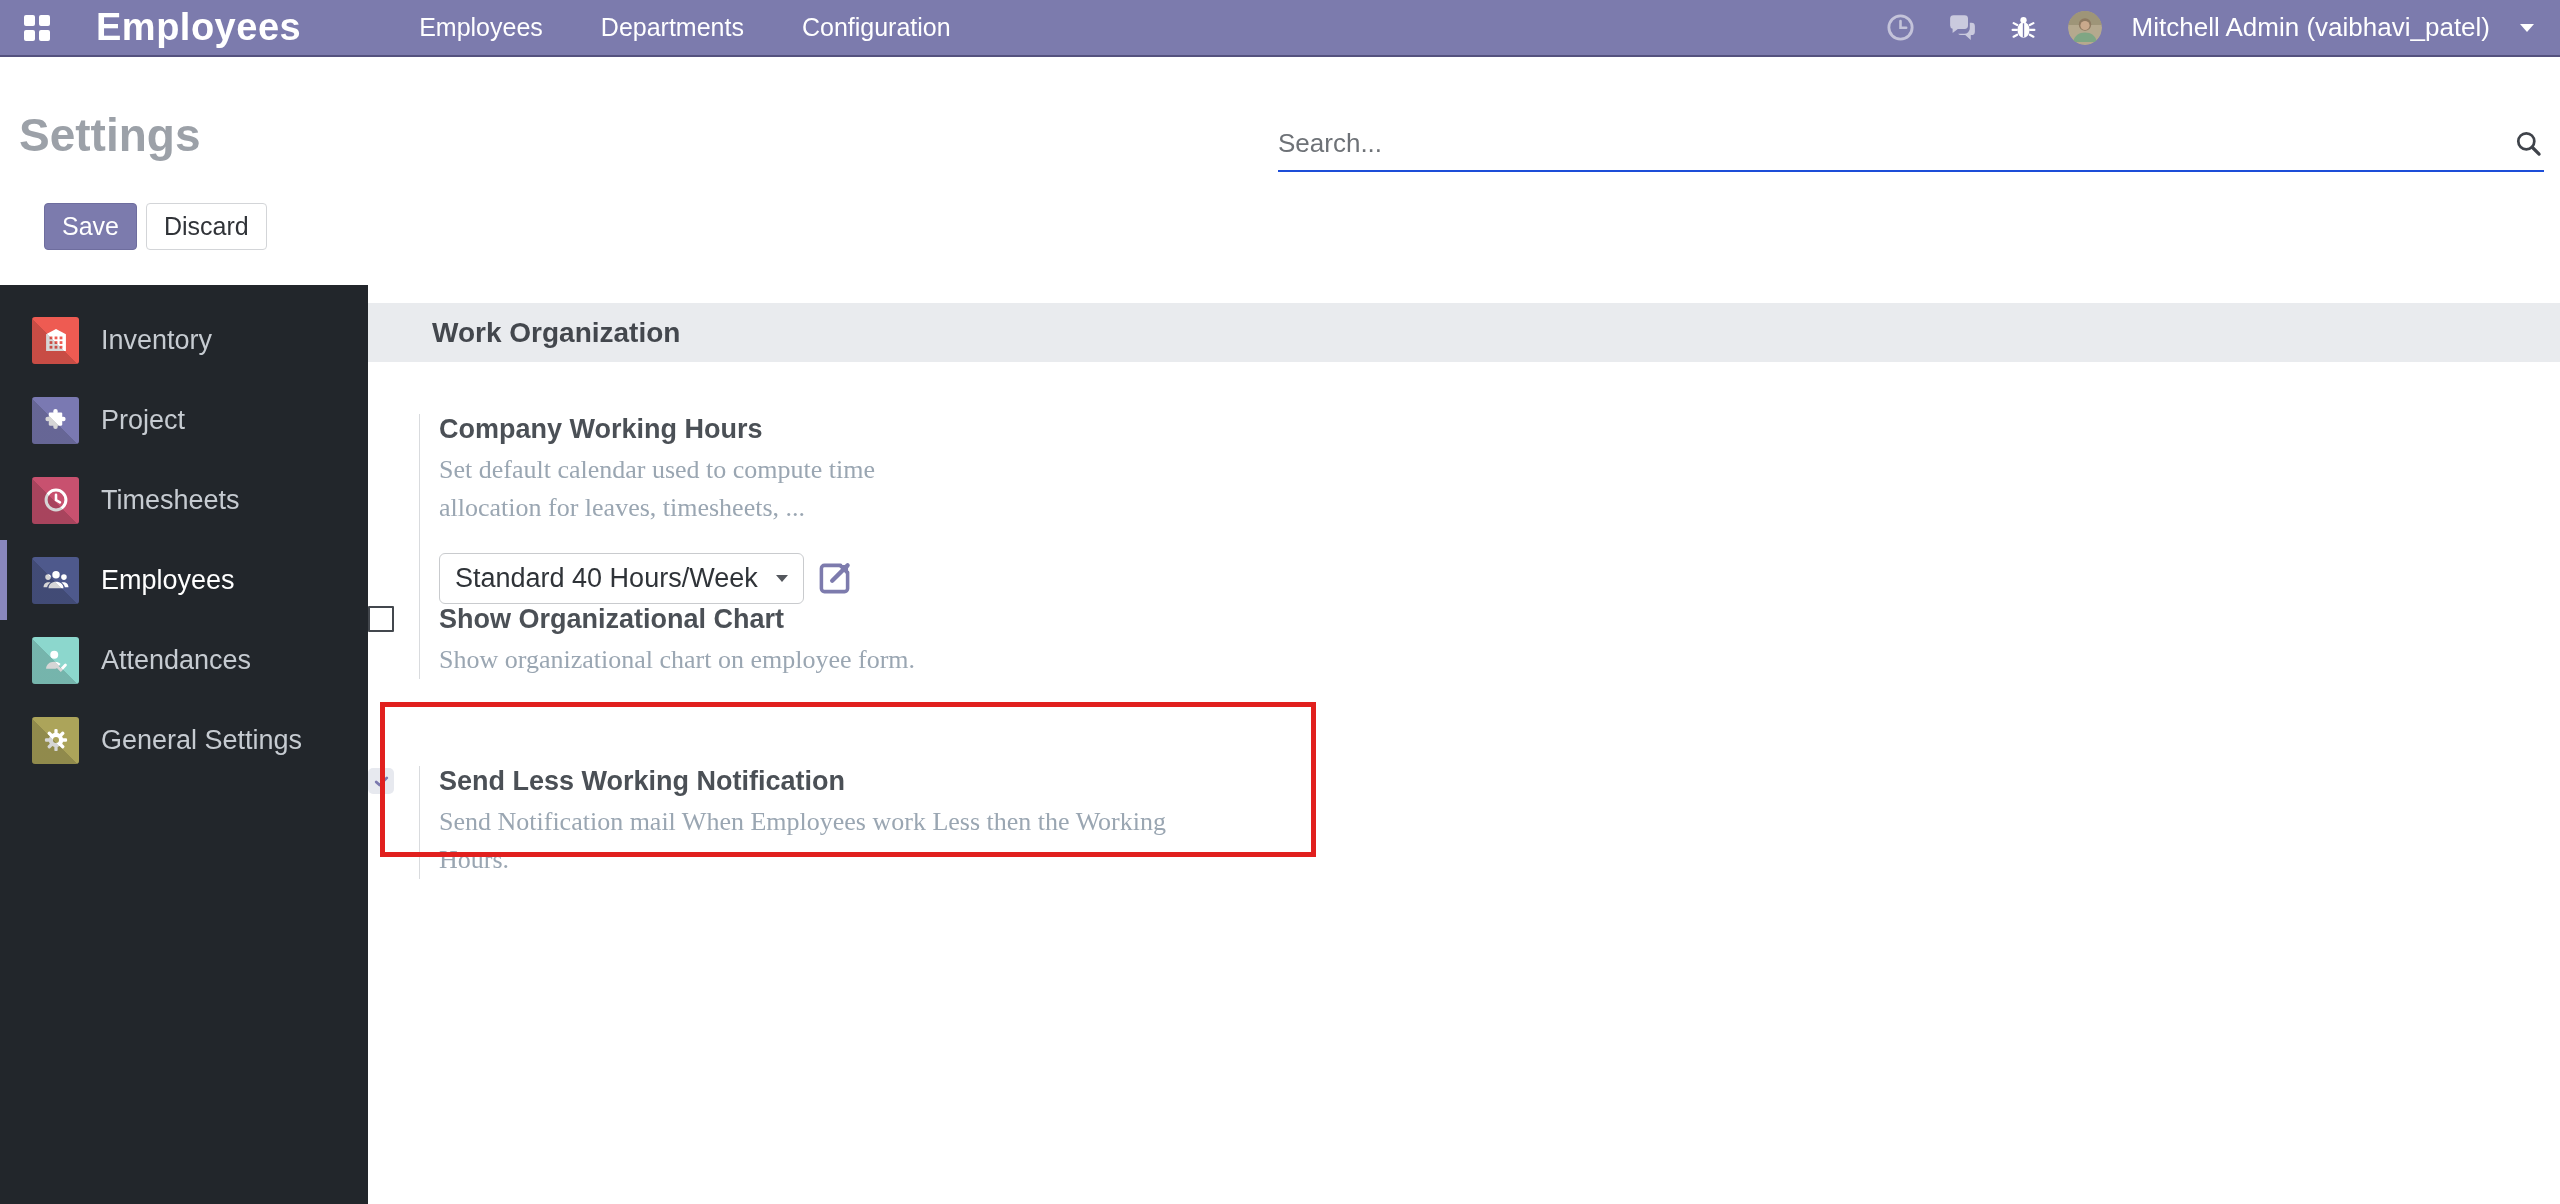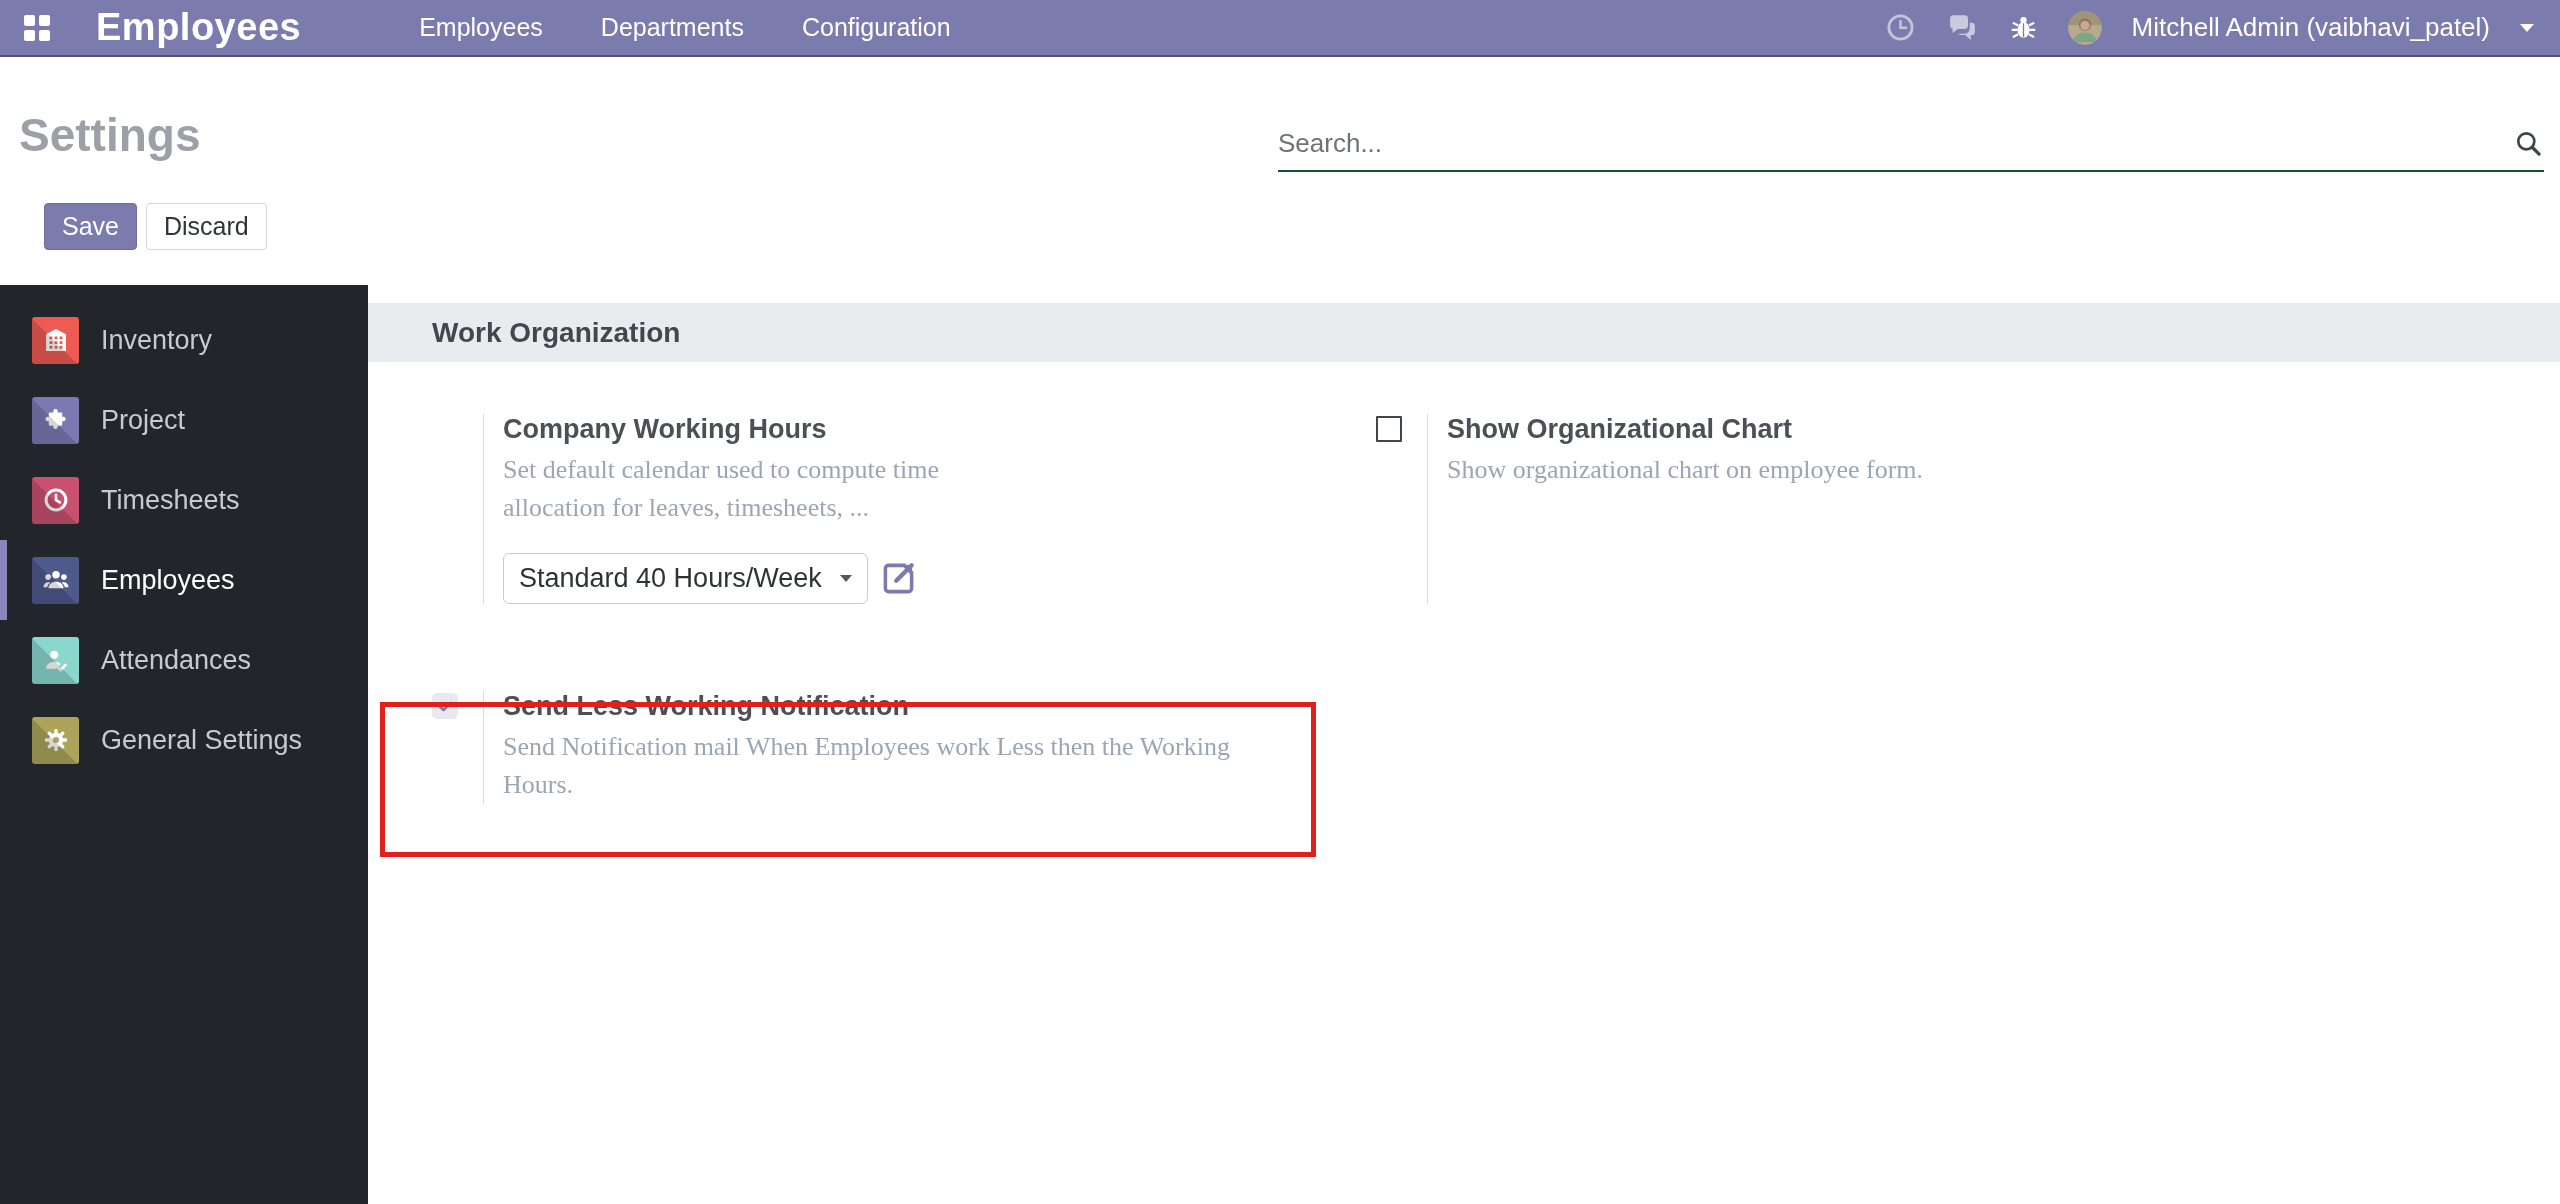--- a/index.html
+++ b/index.html
@@ -21,21 +21,21 @@
   .nav-menu { display:flex; margin-left:118px; gap:58px; font-size:25px; }
   .nav-menu a { color:#fff; text-decoration:none; cursor:pointer; }
   .nav-right { margin-left:auto; display:flex; align-items:center; gap:30px; padding-right:26px; }
   .icon-btn { display:flex; align-items:center; cursor:pointer; }
   .avatar { width:34px; height:34px; border-radius:50%; overflow:hidden; flex:0 0 34px; cursor:pointer; }
   .user-name { font-size:26px; cursor:pointer; }
   .caret-down { width:0; height:0; border-left:7px solid transparent; border-right:7px solid transparent; border-top:8px solid #fff; cursor:pointer; }
 
   
   .page-title { position:absolute; left:19px; top:108px; margin:0; font-size:46px; font-weight:bold; color:#9CA1A8; }
-  .search-box { position:absolute; left:1278px; right:16px; top:116px; height:56px; border-bottom:2px solid #14532d; display:flex; }
+  .search-box { position:absolute; left:1278px; right:16px; top:116px; height:56px; border-bottom:2px solid #1d4ed8; display:flex; }
   .search-box input { flex:1; border:none; outline:none; background:transparent; font-size:26px; color:#333; font-family:inherit; padding:0; }
   .search-box input::placeholder { color:#6E7277; }
   .action-buttons { position:absolute; left:44px; top:203px; display:flex; gap:9px;justify-content:space-between; }
   .btn { font-family:inherit; font-size:25px; padding:8px 17px; border-radius:4px; cursor:pointer; line-height:29px; }
   .btn-save { background:#7C7BAD; color:#fff; border:1px solid #6E6D9E; }
   .btn-discard { background:#fff; color:#303338; border:1px solid #D3D5D8; }
 
   
   .sidebar { position:absolute; left:0; top:285px; bottom:0; width:368px; background:#22262B; padding-top:15px; }
   .side-item { position:relative; height:80px; display:flex; align-items:center; padding-left:32px; cursor:pointer; }
@@ -47,21 +47,21 @@
   .ic-inventory   { background:#EE5B52; }
   .ic-project     { background:#7A79B2; }
   .ic-timesheets  { background:#C8516F; }
   .ic-employees   { background:#4E598C; }
   .ic-attendances { background:#8CD7CD; }
   .ic-general     { background:#ACA45A; }
 
   
   .main { position:absolute; left:368px; top:285px; right:0; bottom:0; background:#fff; }
   .section-header { margin-top:18px; height:59px; background:#E9EBEE; display:flex; align-items:center; padding-left:64px; font-size:28px; font-weight:bold; color:#43474D; }
-  .settings-row { display:flex; padding-left:64px; margin-top:52px; }
+  .settings-row { display:flex; margin-top:52px;flex-direction:column; }
   .settings-row.row2 { margin-top:87px; }
   .setting-box { display:flex; width:944px; }
   .left-pane { width:51px; flex:0 0 51px; padding-top:2px; }
   .right-pane { border-left:1px solid #D9DBDE; padding-left:19px; flex:1; }
   .setting-title { font-size:27px; font-weight:bold; color:#4B5056; line-height:31px; }
   .setting-desc { font-size:26px; color:#9AA6B2; line-height:38px; margin-top:6px;font-family:Liberation Serif, serif; }
   .desc-narrow { max-width:530px; }
   .desc-wide { max-width:790px; }
   .select-row { margin-top:26px; display:flex; align-items:center; }
   .select-box { display:inline-flex; align-items:center; border:1px solid #C9CBCE; border-radius:6px; padding:9px 15px; font-size:27px; color:#2F3338; background:#fff; cursor:pointer; }

